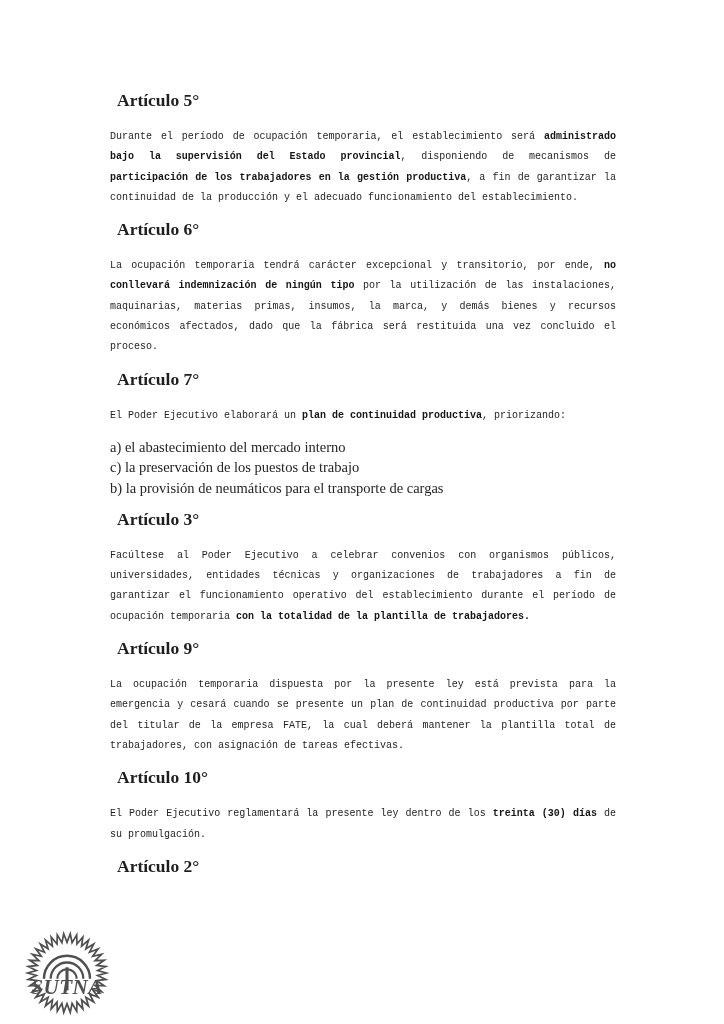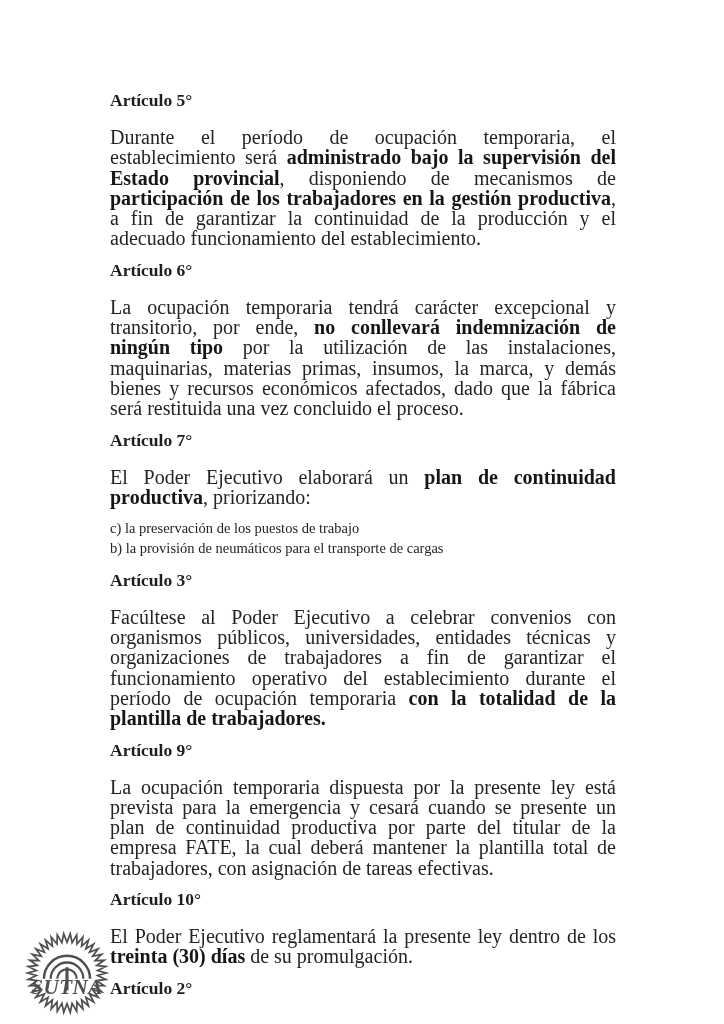--- a/index.html
+++ b/index.html
@@ -19,27 +19,28 @@
     width:506px;
   }
   .article{margin:0;}
   .article-heading{
     font-size:17.5px;
     line-height:21px;
     font-weight:bold;
     margin:11px 0 16px 0;
     color:#1e1e1e;
   }
-  .article .article-heading:first-child{margin-top:11px;}
+  .article .article-heading:first-child{margin-top:11px;margin-left:7px;}
   .para{
-    font-size:20px;
+    font-size:10px;
     line-height:20.3px;
     text-align:justify;
     margin:0 0 11px 0;
     color:#242424;
+    font-family:Liberation Mono, monospace;
   }
   .para b{color:#161616;}
   .list{
     font-size:14.5px;
     line-height:20.3px;
     margin:0 0 11px 0;
     color:#242424;
   }
   .list-item{white-space:nowrap;}
   .logo{
@@ -66,20 +67,21 @@
     <div class="article-body">
           <p class="para"><span>La ocupación temporaria tendrá carácter excepcional y transitorio, por ende, </span><b>no conllevará indemnización de ningún tipo</b><span> por la utilización de las instalaciones, maquinarias, materias primas, insumos, la marca, y demás bienes y recursos económicos afectados, dado que la fábrica será restituida una vez concluido el proceso.</span></p>
         </div>
   </section>
 
   <section class="article">
     <h2 class="article-heading">Artículo 7°</h2>
     <div class="article-body">
           <p class="para"><span>El Poder Ejecutivo elaborará un </span><b>plan de continuidad productiva</b><span>, priorizando:</span></p>
           <div class="list">
+            <div class="list-item">a) el abastecimiento del mercado interno</div>
             <div class="list-item">c) la preservación de los puestos de trabajo</div>
             <div class="list-item">b) la provisión de neumáticos para el transporte de cargas</div>
           </div>
         </div>
   </section>
 
   <section class="article">
     <h2 class="article-heading">Artículo 3°</h2>
     <div class="article-body">
           <p class="para"><span>Facúltese al Poder Ejecutivo a celebrar convenios con organismos públicos, universidades, entidades técnicas y organizaciones de trabajadores a fin de garantizar el funcionamiento operativo del establecimiento durante el período de ocupación temporaria </span><b>con la totalidad de la plantilla de trabajadores.</b></p>

